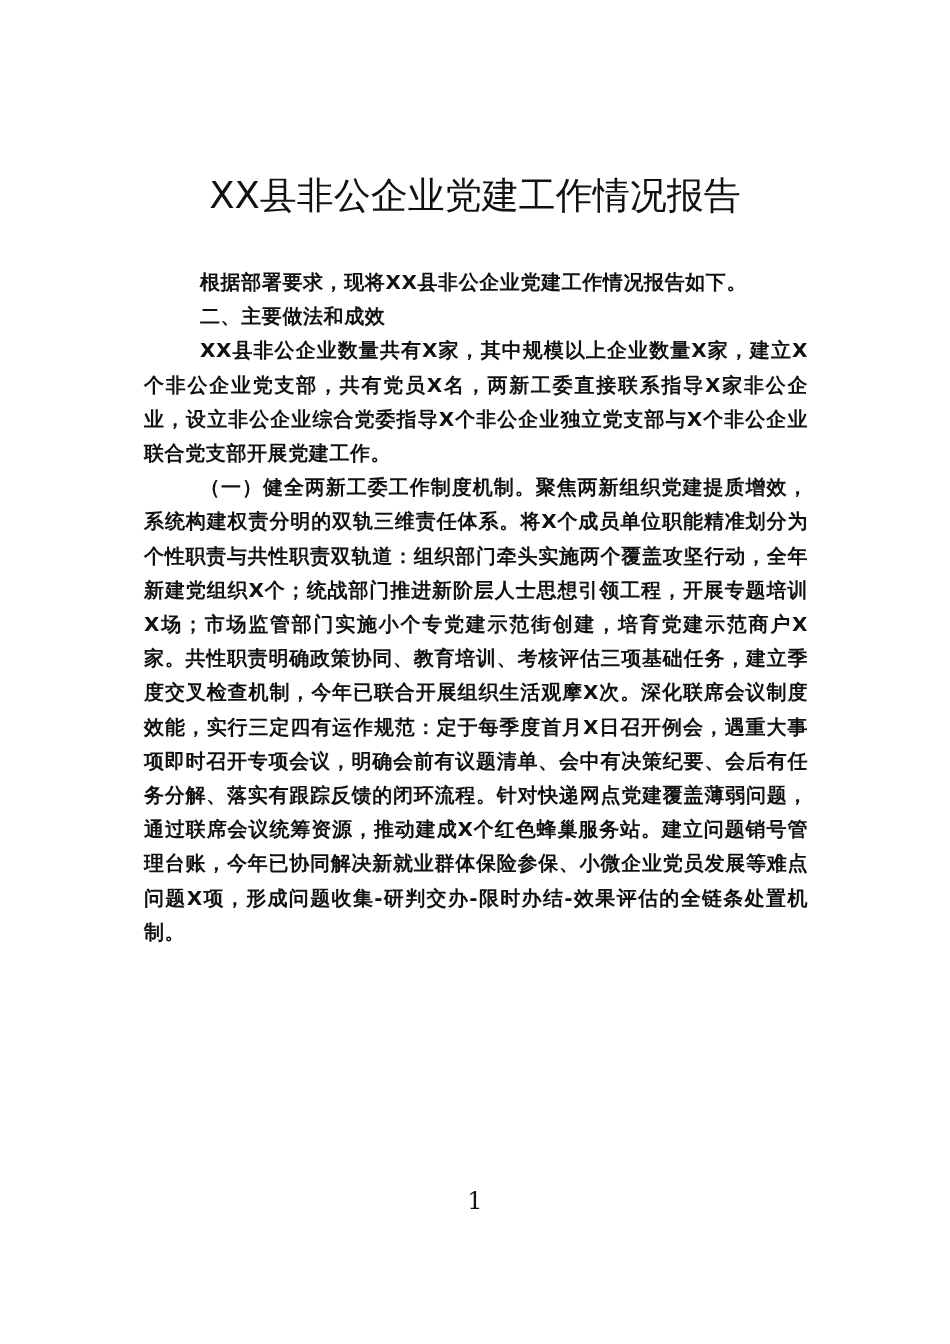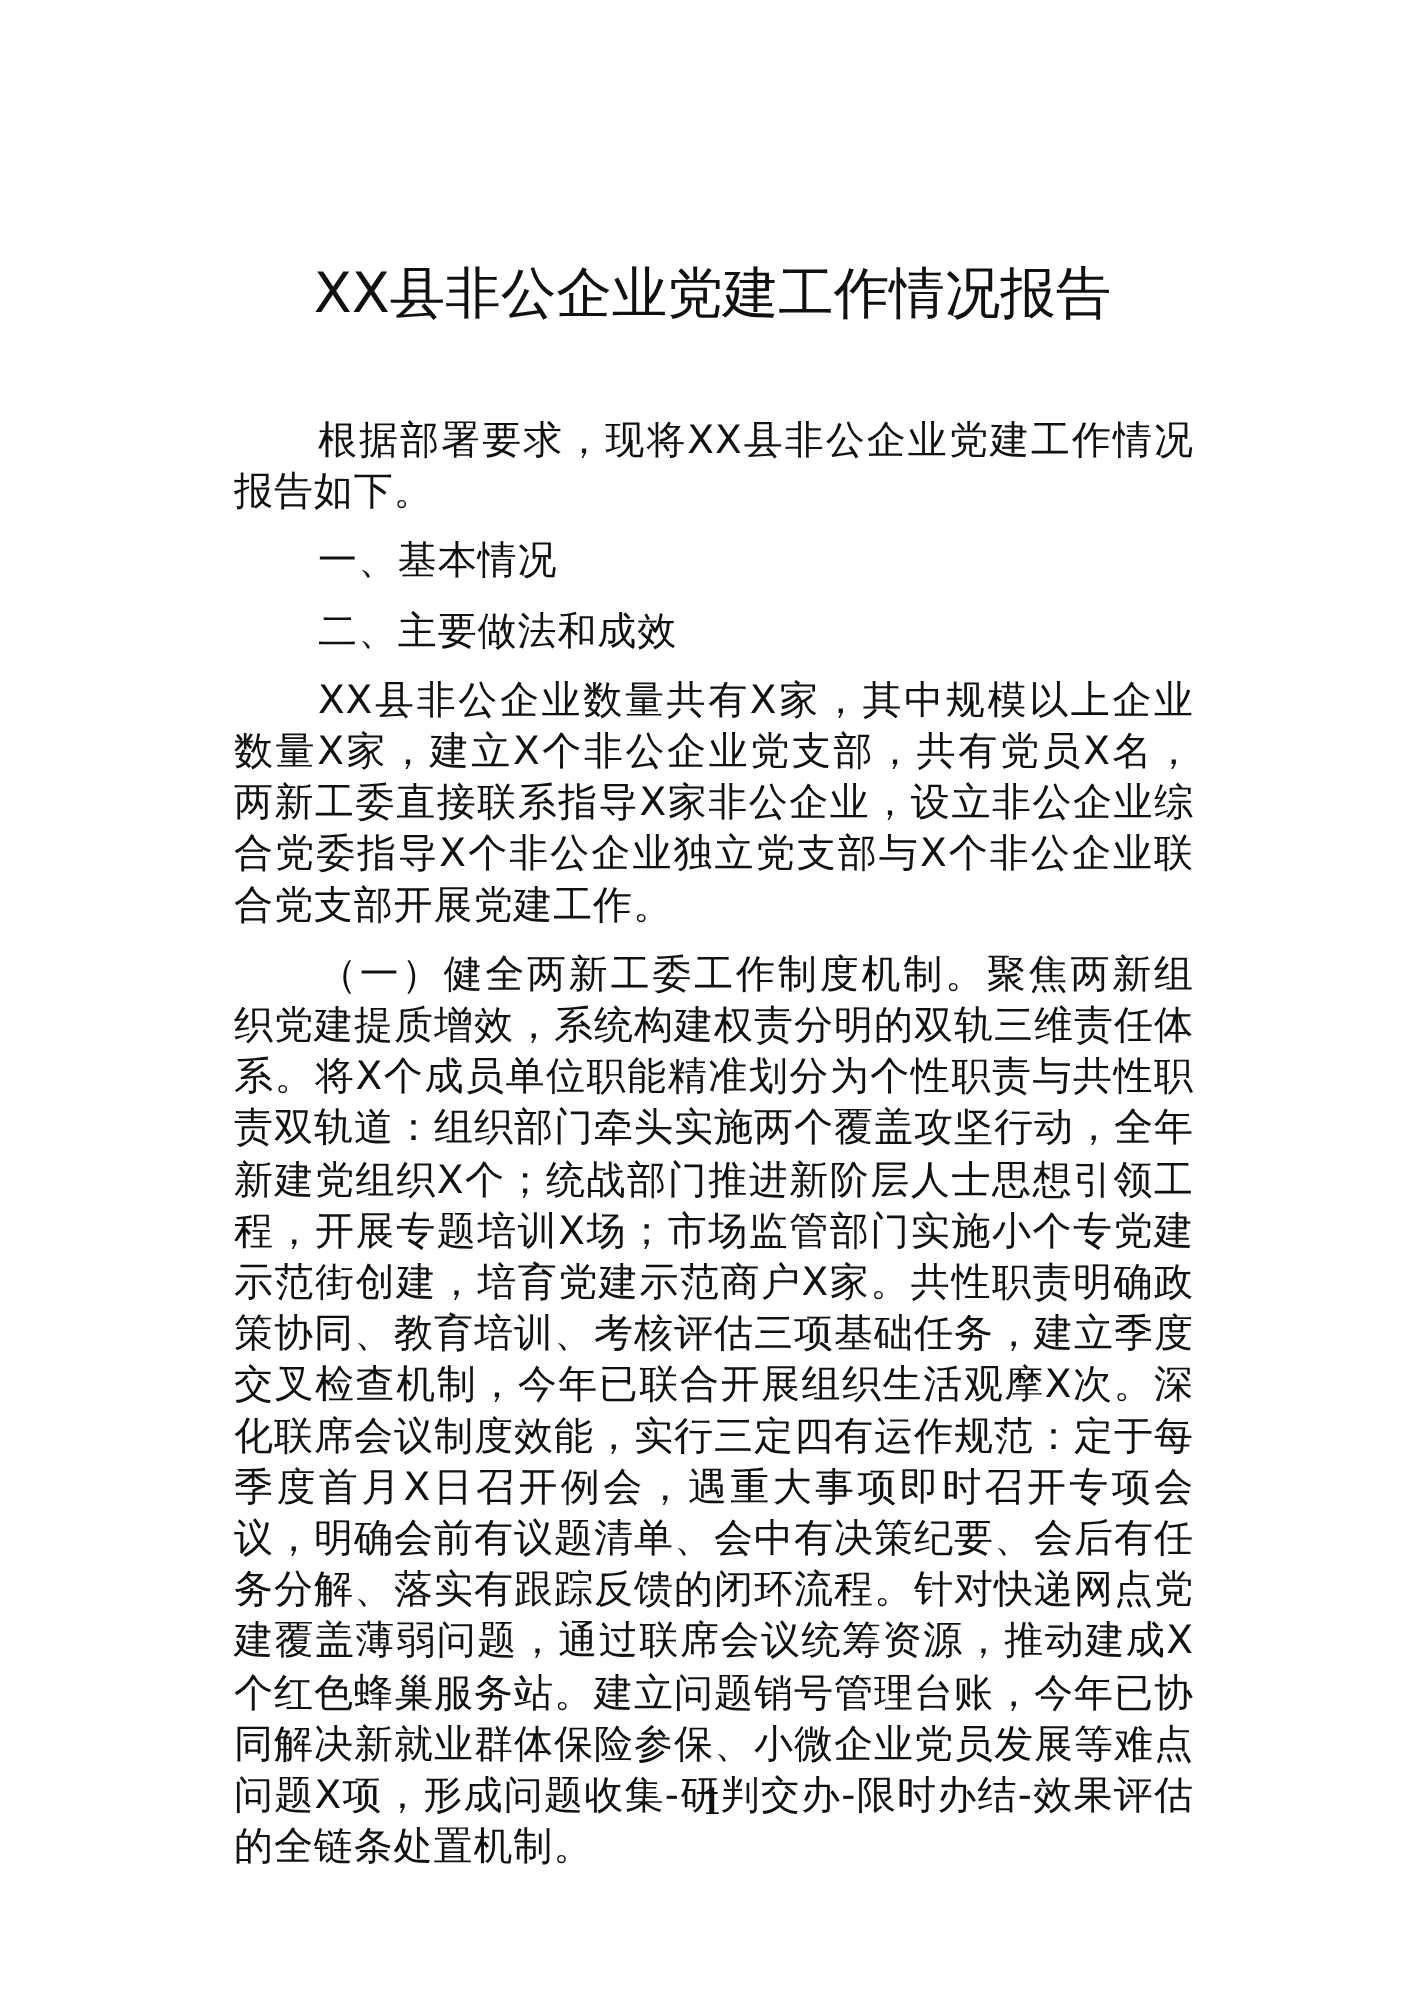--- a/index.html
+++ b/index.html
@@ -2,32 +2,31 @@
 <html><head>
 <meta charset="utf-8">
 <style>
   html, body { margin: 0; padding: 0; background: #ffffff; }
   body { width: 950px; height: 1344px; position: relative; overflow: hidden;
          font-family: "DejaVu Sans", "Liberation Sans", sans-serif; color: #111; }
   .page { position: absolute; left: 0; top: 0; width: 950px; height: 1344px; background: #fff; }
   .title { position: absolute; left: 0; width: 950px; top: 172px; text-align: center;
            font-size: 37px; line-height: 48px; letter-spacing: 0px; color: #111; }
   .body { position: absolute; left: 144px; top: 265px; width: 664px; }
-  .para { font-size: 26px; line-height: 34.2px; margin: 12px; text-align: justify;
-          text-align-last: left; letter-spacing: 0.6px; }
+  .para { font-size: 20px; line-height: 34.2px; margin: 0; text-align: justify;
+          text-align-last: left; letter-spacing: 0.6px; font-weight: bold; }
   .indent { text-indent: 56px; }
   .pagenum { position: absolute; left: 0; width: 950px; top: 1186px; text-align: center;
              font-family: "DejaVu Serif", "Liberation Serif", serif; font-size: 24px; line-height: 30px; }
 </style>
 </head>
 <body>
 
 <div class="page">
   <div class="title">XX县非公企业党建工作情况报告</div>
   <div class="body">
     <p class="para indent">根据部署要求，现将XX县非公企业党建工作情况报告如下。</p>
-    <p class="para indent">一、基本情况</p>
     <p class="para indent">二、主要做法和成效</p>
     <p class="para indent">XX县非公企业数量共有X家，其中规模以上企业数量X家，建立X个非公企业党支部，共有党员X名，两新工委直接联系指导X家非公企业，设立非公企业综合党委指导X个非公企业独立党支部与X个非公企业联合党支部开展党建工作。</p>
     <p class="para indent">（一）健全两新工委工作制度机制。聚焦两新组织党建提质增效，系统构建权责分明的双轨三维责任体系。将X个成员单位职能精准划分为个性职责与共性职责双轨道：组织部门牵头实施两个覆盖攻坚行动，全年新建党组织X个；统战部门推进新阶层人士思想引领工程，开展专题培训X场；市场监管部门实施小个专党建示范街创建，培育党建示范商户X家。共性职责明确政策协同、教育培训、考核评估三项基础任务，建立季度交叉检查机制，今年已联合开展组织生活观摩X次。深化联席会议制度效能，实行三定四有运作规范：定于每季度首月X日召开例会，遇重大事项即时召开专项会议，明确会前有议题清单、会中有决策纪要、会后有任务分解、落实有跟踪反馈的闭环流程。针对快递网点党建覆盖薄弱问题，通过联席会议统筹资源，推动建成X个红色蜂巢服务站。建立问题销号管理台账，今年已协同解决新就业群体保险参保、小微企业党员发展等难点问题X项，形成问题收集-研判交办-限时办结-效果评估的全链条处置机制。</p>
   </div>
   <div class="pagenum">1</div>
 </div>
 
 </body></html>

